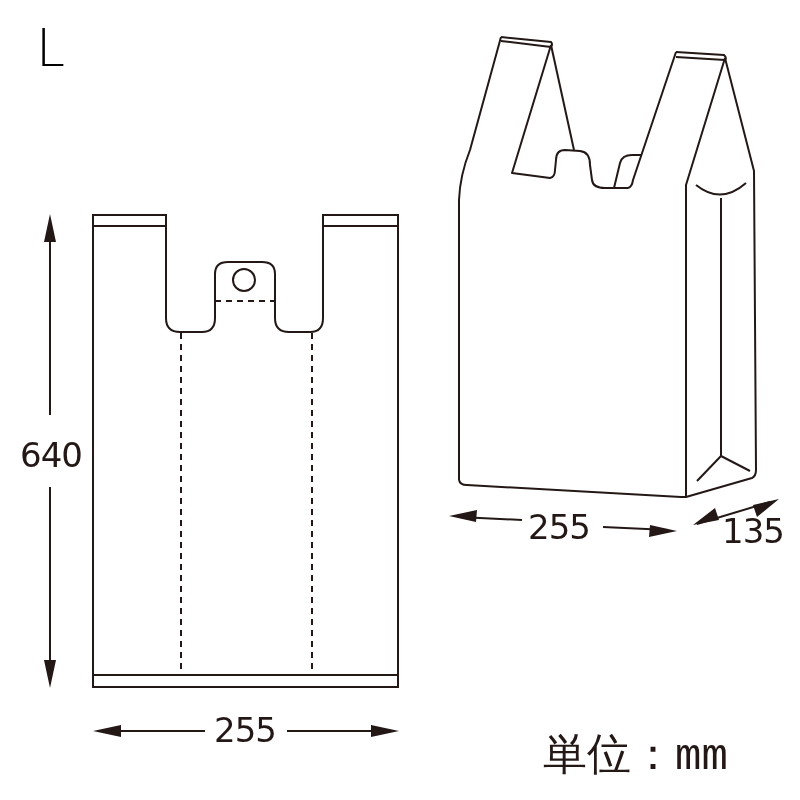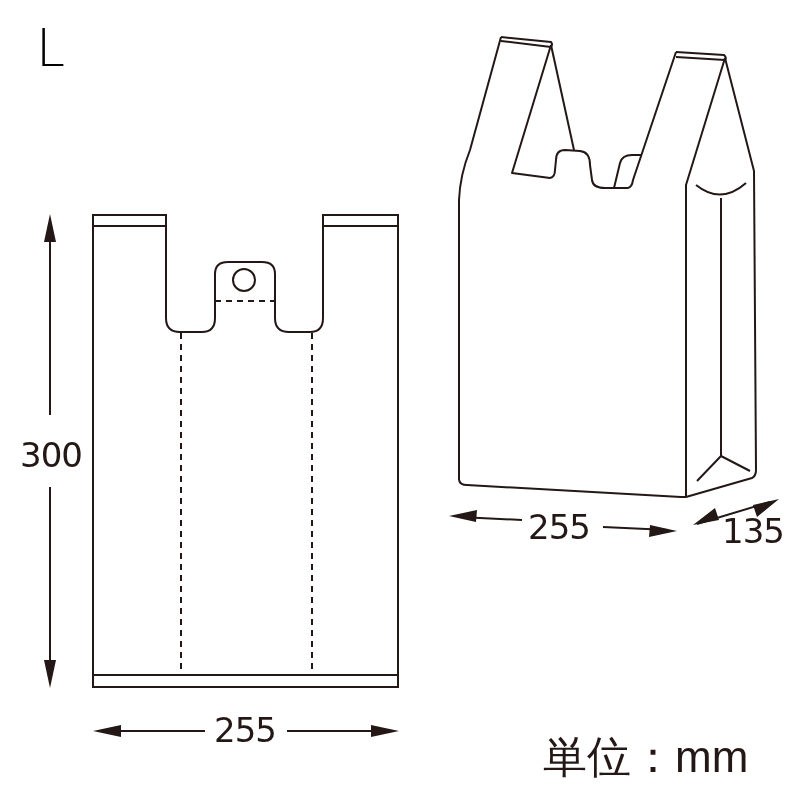--- a/index.html
+++ b/index.html
@@ -3,21 +3,21 @@
 <meta charset="utf-8">
 <style>
   html, body { margin: 0; padding: 0; background: #ffffff; }
   body { width: 800px; height: 800px; position: relative; overflow: hidden;
          font-family: "DejaVu Sans", "Liberation Sans", sans-serif; color: #231815; }
   .size-label { position: absolute; left: 36px; top: 22px; font-size: 52px; line-height: 1;
                 font-family: "DejaVu Sans", sans-serif; font-weight: 300; color: #000; }
   .dim { position: absolute; font-size: 34px; line-height: 1; color: #231815;
          font-family: "DejaVu Sans", sans-serif; letter-spacing: -1px; }
   .unit { position: absolute; left: 543px; top: 735px; font-size: 44px; line-height: 1;
-          font-family: Liberation Sans, sans-serif; color: #231815; }
+          font-family: Liberation Mono, monospace; color: #231815; }
   svg.drawing { position: absolute; left: 0; top: 0; }
 </style>
 </head>
 <body>
 
 <div class="size-label">L</div>
 
 <svg class="drawing" width="800" height="800" viewBox="0 0 800 800">
   <defs>
     <marker id="arrow" viewBox="0 0 10 10" refX="9" refY="5" markerWidth="9" markerHeight="7" orient="auto-start-reverse" markerUnits="userSpaceOnUse">
@@ -88,18 +88,18 @@
     <polygon points="677,531 650,525 649,537" stroke="none"></polygon>
   </g>
 
   <g stroke="#231815" stroke-width="2" fill="#231815">
     <line x1="697" y1="524" x2="770" y2="502"></line>
     <polygon points="693,525 715,508 719,520" stroke="none"></polygon>
     <polygon points="779,499 757,517 753,505" stroke="none"></polygon>
   </g>
 </svg>
 
-<div class="dim" style="left:20px; top:438px;">300</div>
+<div class="dim" style="left:20px; top:438px;">640</div>
 <div class="dim" style="left:214px; top:713px;">255</div>
 <div class="dim" style="left:528px; top:510px;">255</div>
 <div class="dim" style="left:722px; top:514px;">135</div>
 
 <div class="unit">単位：mm</div>
 
 </body></html>

